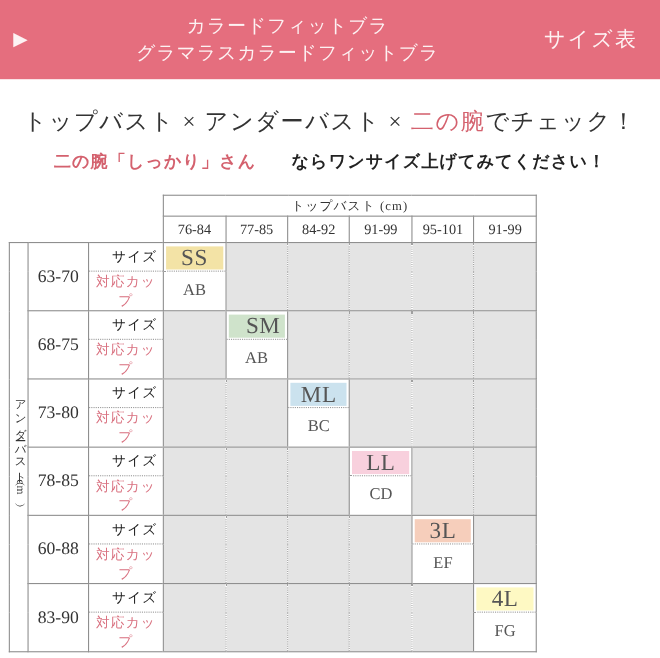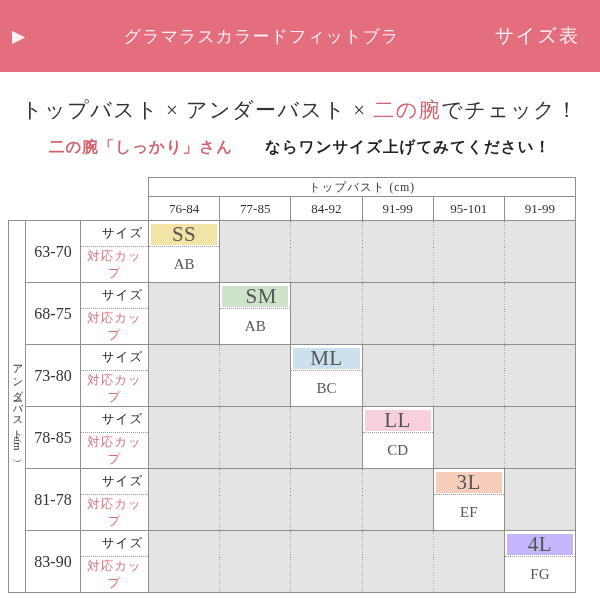--- a/index.html
+++ b/index.html
@@ -26,21 +26,21 @@
   .headline .hl{color:var(--accent-pink,#e06373);}
   .subheadline{
     margin-top:13px;text-align:center;font-size:15.5px;font-weight:bold;
     font-family:"Liberation Sans","DejaVu Sans",sans-serif;letter-spacing:1px;
   }
   .subheadline .pink{color:var(--accent-pink,#d4616e);margin-right:14px;}
   .subheadline .dark{color:#222;margin-left:18px;}
   
   .table-wrap{margin:19px 4px 0 8px;}
   table.size-table{
-    border-collapse:collapse;table-layout:fixed;width:568px;
+    border-collapse:collapse;table-layout:fixed;width:480px;
     font-family:"Liberation Serif","DejaVu Serif",serif;color:#333;
   }
   .size-table td,.size-table th{
     border:1px solid #8f8f8f;padding:0;text-align:center;vertical-align:middle;
     font-weight:normal;overflow:hidden;
   }
   .size-table td.spacer{border:none;background:#fff;}
   tr.axis-row{height:19px;}
   th.top-axis{font-size:11.5px;letter-spacing:1px;color:#333;}
   tr.colhead-row{height:24px;}
@@ -72,20 +72,21 @@
 </head>
 <body>
 
 <div class="page">
 
   <header class="topbar">
     <div class="code">
       <span class="tri">▶</span>
     </div>
     <div class="titles">
+      <div>カラードフィットブラ</div>
       <div>グラマラスカラードフィットブラ</div>
     </div>
     <div class="size-label">サイズ表</div>
   </header>
 
   <div class="headline">
     <span>トップバスト × アンダーバスト × </span><span class="hl">二の腕</span><span>でチェック！</span>
   </div>
 
   <div class="subheadline">
@@ -180,21 +181,21 @@
               <div class="size-badge" style="background: rgb(248, 208, 221);">LL</div>
             </td>
             <td class="gray" rowspan="2"></td>
             <td class="gray col-last" rowspan="2"></td>
           </tr>
           <tr class="cup-row">
             <td class="rowlab rowlab-cup">対応カップ</td>
             <td class="cell-cup">CD</td>
           </tr>
           <tr class="size-row">
-            <td class="under" rowspan="2">81-78</td>
+            <td class="under" rowspan="2">60-88</td>
             <td class="rowlab rowlab-size">サイズ</td>
             <td class="gray" rowspan="2"></td>
             <td class="gray" rowspan="2"></td>
             <td class="gray" rowspan="2"></td>
             <td class="gray" rowspan="2"></td>
             <td class="cell-size">
               <div class="size-badge" style="background: rgb(246, 206, 187);">3L</div>
             </td>
             <td class="gray col-last" rowspan="2"></td>
           </tr>
@@ -204,21 +205,21 @@
           </tr>
           <tr class="size-row">
             <td class="under" rowspan="2">83-90</td>
             <td class="rowlab rowlab-size">サイズ</td>
             <td class="gray" rowspan="2"></td>
             <td class="gray" rowspan="2"></td>
             <td class="gray" rowspan="2"></td>
             <td class="gray" rowspan="2"></td>
             <td class="gray" rowspan="2"></td>
             <td class="cell-size col-last">
-              <div class="size-badge" style="background: #c4b5fd;">4L</div>
+              <div class="size-badge" style="background: #fef9c3;">4L</div>
             </td>
           </tr>
           <tr class="cup-row">
             <td class="rowlab rowlab-cup">対応カップ</td>
             <td class="cell-cup col-last">FG</td>
           </tr>
         </tbody>
     </table>
   </div>
 

